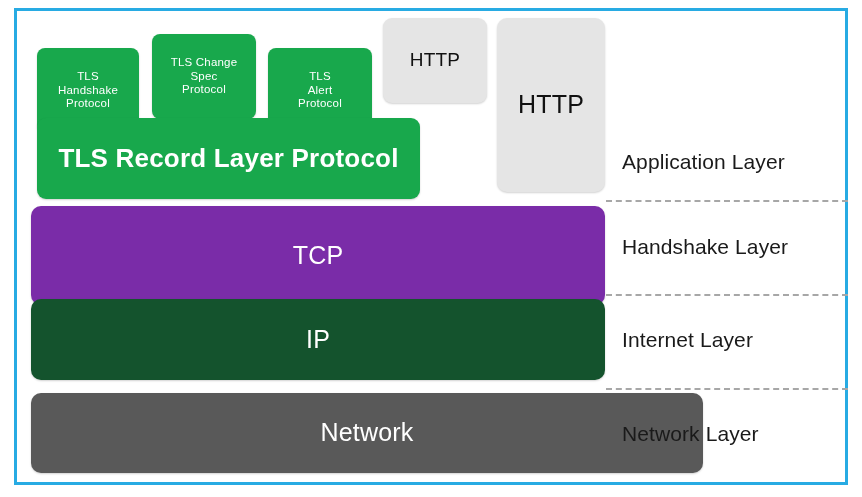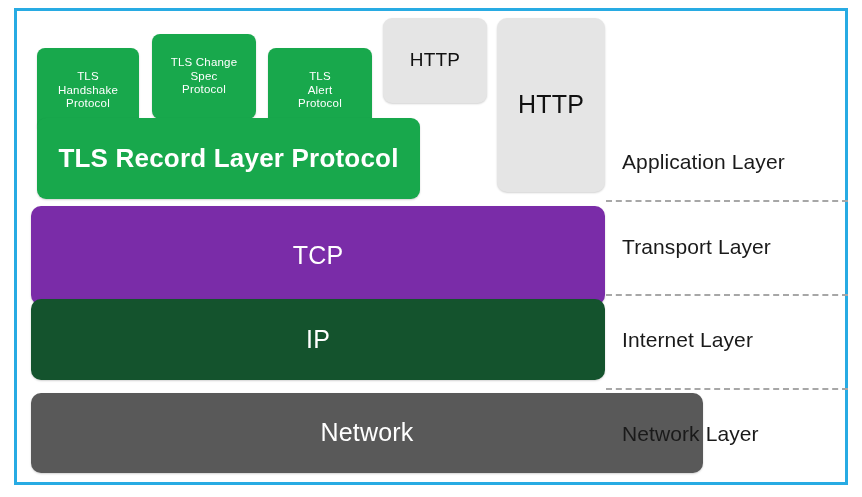--- a/index.html
+++ b/index.html
@@ -126,19 +126,19 @@
   <div class="box orange wide" style="left:31px; top:299px; width:574px; height:81px;">IP</div>
 
   <div class="box grey wide" style="left:31px; top:393px; width:672px; height:80px;">Network</div>
 
   <div class="dash-sep" style="left:606px; top:200px; width:242px;"></div>
   <div class="dash-sep" style="left:606px; top:294px; width:242px;"></div>
   <div class="dash-sep" style="left:606px; top:388px; width:242px;"></div>
 
   <div class="layer-label" style="left:622px; top:135px; width:230px; height:40px;margin-top:7px;">Application Layer</div>
 
-  <div class="layer-label" style="left:622px; top:227px; width:230px; height:40px;">Transport Layer</div>
+  <div class="layer-label" style="left:622px; top:227px; width:230px; height:40px;">Handshake Layer</div>
 
   <div class="layer-label" style="left:622px; top:320px; width:230px; height:40px;">Internet Layer</div>
 
   <div class="layer-label" style="left:622px; top:414px; width:230px; height:40px;">Network Layer</div>
 
 </div>
 
 </body></html>

